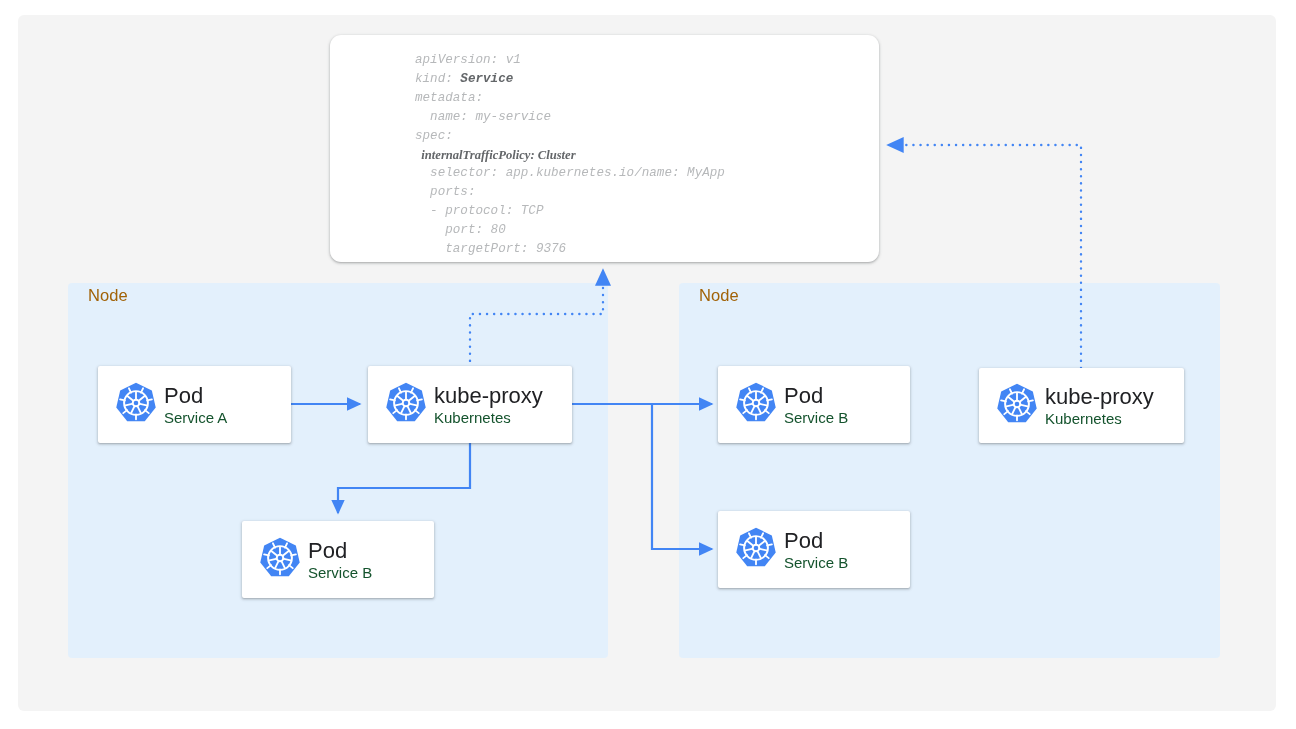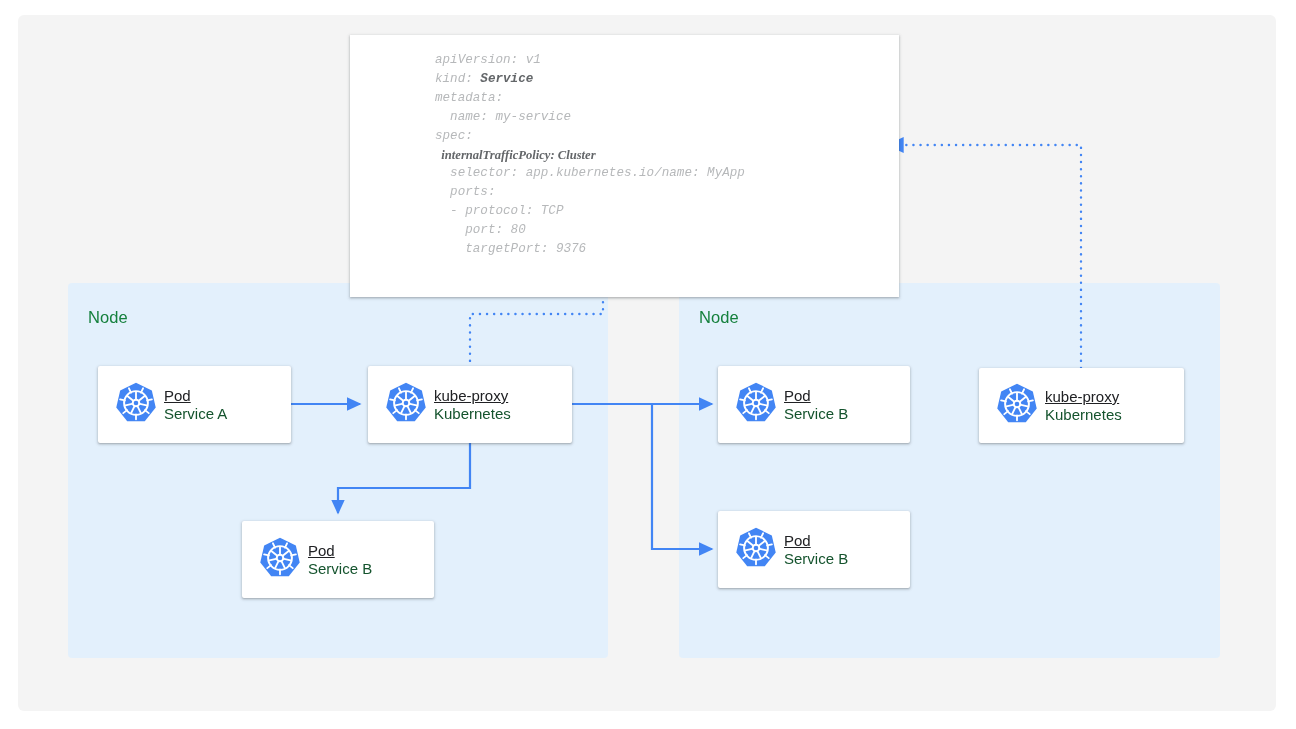--- a/index.html
+++ b/index.html
@@ -29,23 +29,23 @@
   }
   
   .node-box {
     position: absolute;
     background: #e3f0fc;
     border-radius: 4px;
   }
   .node-label {
     position: absolute;
     left: 20px;
-    top: 25px;
+    top: 3px;
     font-size: 16.5px;
-    color: #15803d;
+    color: #a16207;
     letter-spacing: .1px;
   }
   
   .card {
     position: absolute;
     background: #ffffff;
     border-radius: 2px;
     box-shadow: 0 1px 2px rgba(60,64,67,.30), 0 1px 3px 1px rgba(60,64,67,.12);
     display: flex;
     align-items: center;
@@ -57,42 +57,40 @@
     margin-right: 6px;
   }
   .card .card-text {
     display: flex;
     flex-direction: column;
     justify-content: center;
     line-height: 1.18;
     padding-right: 10px;
   }
   .card-title {
-    font-size: 15px;
+    font-size: 22px;
     color: #202124;
     white-space: nowrap;
-    text-decoration: underline;
   }
   .card-sub {
     font-size: 15px;
     color: #14532d;
     white-space: nowrap;
   }
   
   .yaml-panel {
     position: absolute;
     left: 330px;
     top: 35px;
     width: 549px;
-    height: 262px;
+    height: 227px;
     background: #ffffff;
-    border-radius: 0;
+    border-radius: 11px;
     box-shadow: 0 1px 2px rgba(60,64,67,.30), 0 1px 3px 1px rgba(60,64,67,.12);
     overflow: hidden;
-    margin-left: 20px;
   }
   .yaml-code {
     position: absolute;
     left: 85px;
     top: 16px;
     font-family: "Liberation Mono", "DejaVu Sans Mono", monospace;
     font-style: italic;
     font-size: 12.6px;
     line-height: 18.9px;
     color: #b6b8ba;

